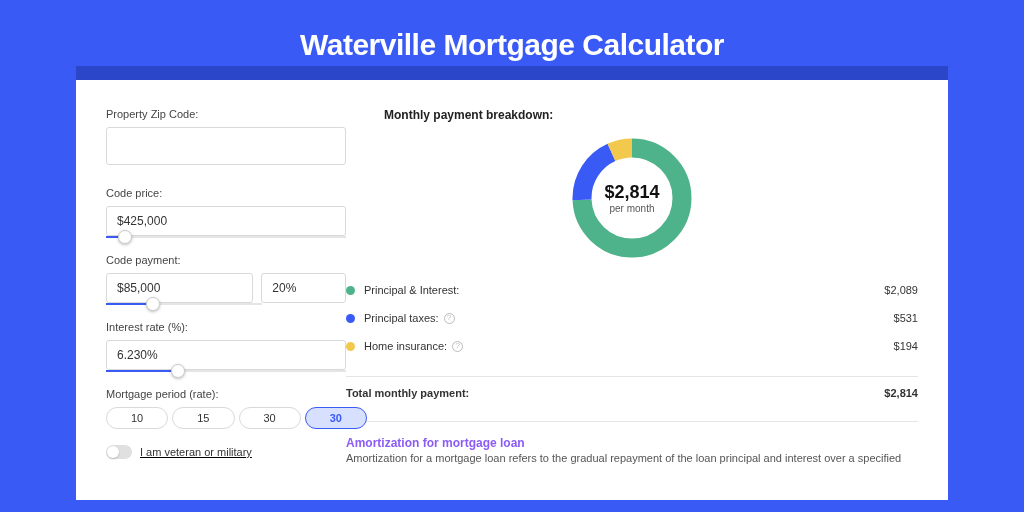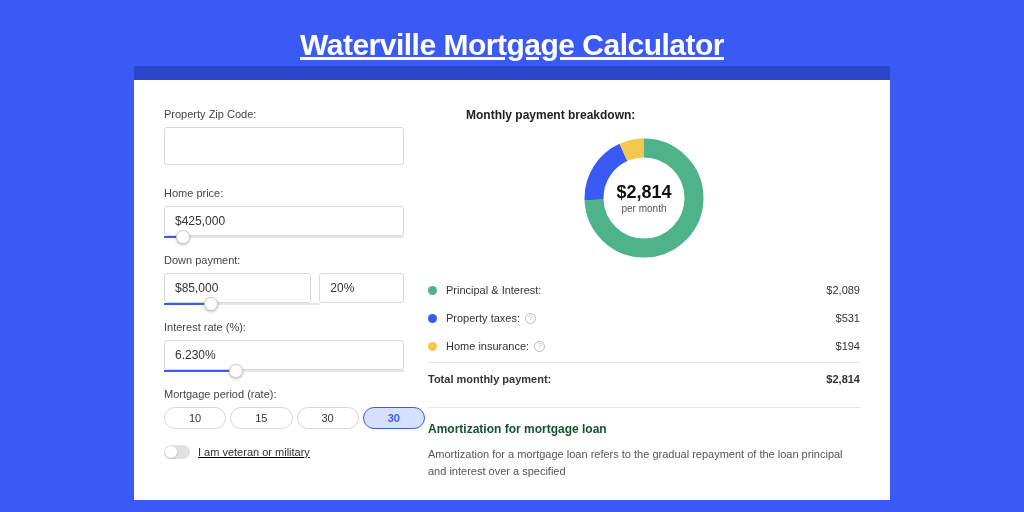--- a/index.html
+++ b/index.html
@@ -10,30 +10,28 @@
     height: 512px;
     overflow: hidden;
   }
   .page-title {
     text-align: center;
     color: #fff;
     font-size: 30px;
     font-weight: 700;
     padding: 28px 0 18px;
     letter-spacing: -0.5px;
-    text-decoration: underline;
   }
   .white-card {
     background: #fff;
-    width: 756px;
+    width: 872px;
     margin: 0 auto;
     height: 420px;
     padding: 28px 30px 0;
     display: flex;
-    gap: 24px;
     position: relative;
   }
   .shadow-bar {
     position: absolute;
     top: -14px;
     left: 0;
     right: 0;
     height: 14px;
     background: #2c46c9;
   }
@@ -151,21 +149,21 @@
     display: flex;
     align-items: center;
     padding: 8px 0;
     font-size: 11px;
     color: #333;
     justify-content: space-between;
   }
   .legend-row.total {
     border-top: 1px solid #e5e5e5;
     font-weight: 700;
-    margin-top: 2px;
+    margin-top: 16px;
     padding-top: 10px;
   }
   .legend-dot {
     width: 9px; height: 9px; border-radius: 50%;
     margin-right: 9px;
     flex: 0 0 9px;
   }
   .legend-label { flex: 1; display: flex; align-items: center; gap: 5px; }
   .legend-val { font-weight: 400; }
   .legend-row.total .legend-val { font-weight: 700; }
@@ -179,49 +177,49 @@
     align-items: center;
     justify-content: center;
     line-height: 1;
   }
 
   .amort {
     border-top: 1px solid #e5e5e5;
     margin-top: 14px;
     padding-top: 14px;
   }
-  .amort-title { font-size: 12px; font-weight: 700; color: #14532d; margin-bottom: 10px; }
+  .amort-title { font-size: 12px; font-weight: 700; color: #8b5cf6; }
   .amort-body { font-size: 11px; color: #555; line-height: 1.5; }
 </style>
 </head>
 <body>
 
 <h1 class="page-title">Waterville Mortgage Calculator</h1>
 
 <div class="white-card">
   <div class="shadow-bar"></div>
 
   <div class="left-col">
 
     <div class="field-group zip">
       <label class="field-label">Property Zip Code:</label>
       <input type="text" class="text-input" value="" style="">
     </div>
 
     <div class="field-group">
-      <label class="field-label">Home price:</label>
+      <label class="field-label">Code price:</label>
       <input type="text" class="text-input" value="$425,000" style="">
       <div class="slider-track">
         <div class="slider-fill" style="width:8%"></div>
         <div class="slider-handle" style="left:8%"></div>
       </div>
     </div>
 
     <div class="field-group" style="margin-top:18px">
-      <label class="field-label">Down payment:</label>
+      <label class="field-label">Code payment:</label>
       <div class="dp-row">
         <input type="text" class="text-input" value="$85,000" style="">
         <input type="text" class="text-input pct" value="20%" style="">
       </div>
       <div class="slider-track" style="width:65%">
         <div class="slider-fill" style="width:30%"></div>
         <div class="slider-handle" style="left:30%"></div>
       </div>
     </div>
 
@@ -271,21 +269,21 @@
         <div class="legend-row">
           <span class="legend-dot" style="background: rgb(78, 178, 138);"></span>
           <span class="legend-label">
             <span>Principal &amp; Interest:</span>
           </span>
           <span class="legend-val">$2,089</span>
         </div>
         <div class="legend-row">
           <span class="legend-dot" style="background: rgb(58, 90, 245);"></span>
           <span class="legend-label">
-            <span>Property taxes:</span>
+            <span>Principal taxes:</span>
             <span class="info-icon">?</span>
           </span>
           <span class="legend-val">$531</span>
         </div>
         <div class="legend-row">
           <span class="legend-dot" style="background: rgb(242, 201, 76);"></span>
           <span class="legend-label">
             <span>Home insurance:</span>
             <span class="info-icon">?</span>
           </span>

